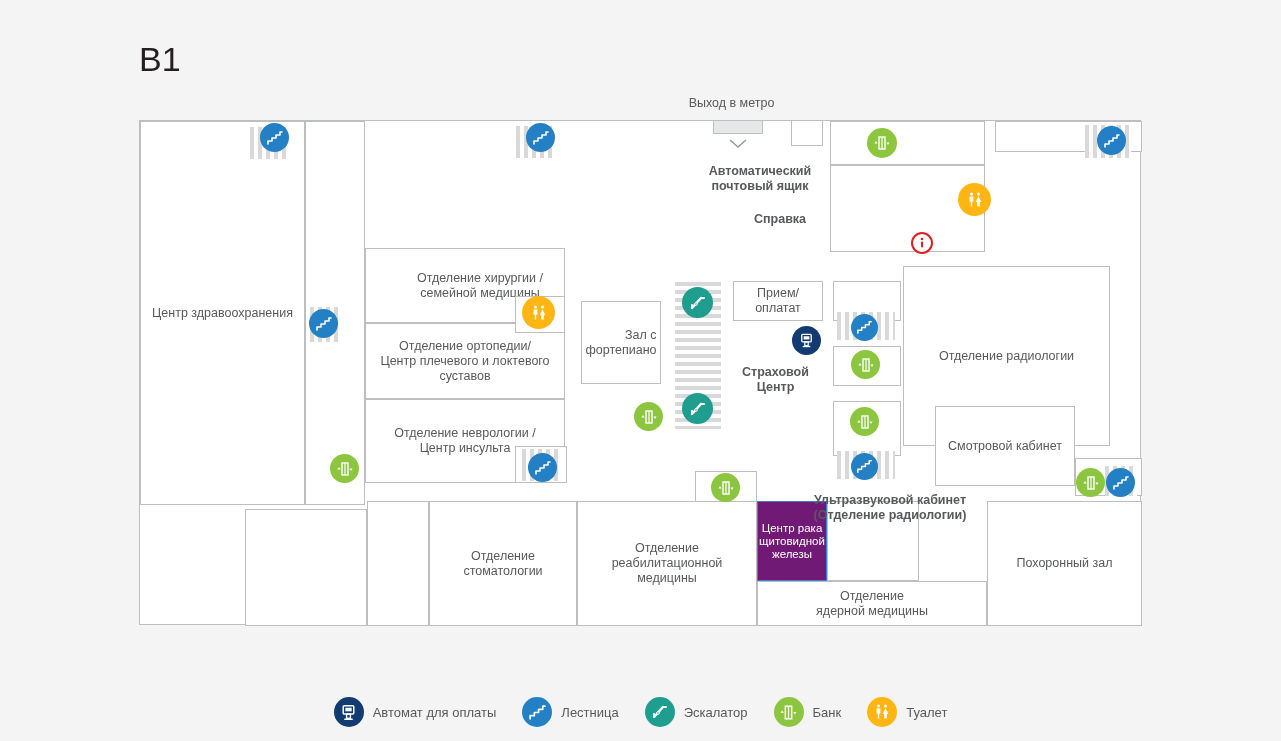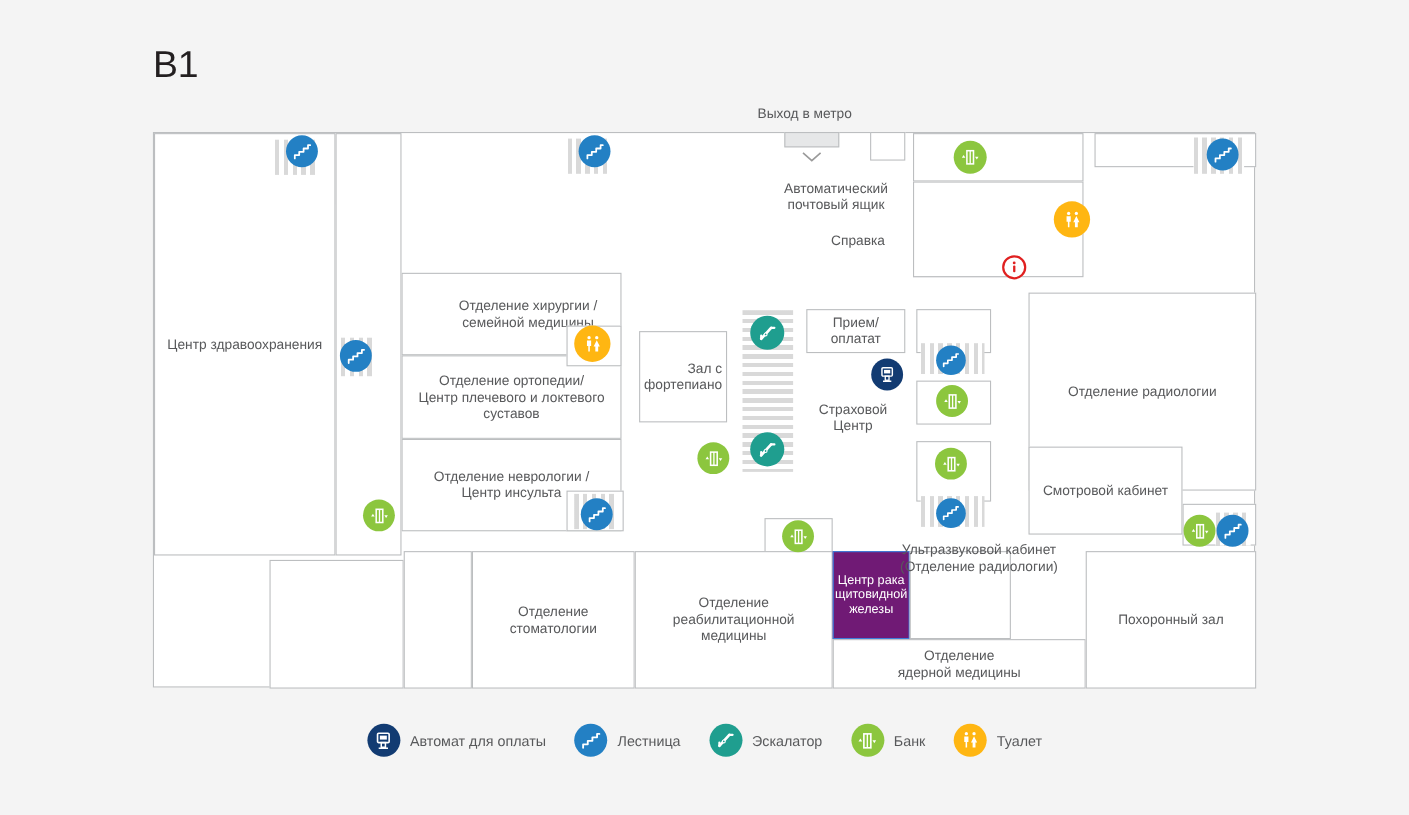--- a/index.html
+++ b/index.html
@@ -42,20 +42,21 @@
   }
   .room.nolabel{color:transparent;}
   .hl{background:#701a75;border-color:#3d7edb;color:#ffffff;font-size:11.5px;line-height:13px;}
   .freetext{
     position:absolute;
     text-align:center;
     font-size:12.5px;line-height:15px;
     color:#58595b;
     background:transparent;
     pointer-events:none;
+    font-weight:bold;
   }
   
   .hatch-v{ 
     position:absolute;
     background:repeating-linear-gradient(to bottom,#d9d9d9 0 4px,#ffffff 4px 8px);
   }
   .hatch-h{ 
     position:absolute;
     background:repeating-linear-gradient(to right,#d9d9d9 0 4px,#ffffff 4px 8px);
   }
@@ -79,21 +80,21 @@
     background:#e6e7e8;
     border:1px solid #bcbec0;
     box-sizing:border-box;
   }
   .chev{
     position:absolute;
     width:18px;height:10px;
   }
   
   #legend{
-    position:absolute;left:0;top:658px;width:1281px;
+    position:absolute;left:0;top:697px;width:1281px;
     display:flex;align-items:center;justify-content:center;
     gap:26px;
   }
   .legend-item{display:flex;align-items:center;gap:9px;}
   .legend-swatch{
     position:relative;width:30px;height:30px;border-radius:50%;
     display:flex;align-items:center;justify-content:center;flex:0 0 auto;
   }
   .legend-label{font-size:13px;color:#58595b;white-space:nowrap;}
 </style>
@@ -152,21 +153,21 @@
   <div class="room nolabel" style="left:693px;top:280px;width:68px;height:55px;"></div>
 
   <div class="room" style="left:690px;top:87px;width:95px;height:44px;">
     <span>Банк</span>
   </div>
 
   <div class="room nolabel" style="left:690px;top:0px;width:155px;height:44px;"></div>
   <div class="room nolabel" style="left:690px;top:44px;width:155px;height:87px;"></div>
   <div class="room nolabel" style="left:855px;top:0px;width:147px;height:31px;"></div>
 
-  <div class="room" style="left:795px;top:145px;width:207px;height:180px;">
+  <div class="room" style="left:763px;top:145px;width:207px;height:180px;">
     <span>Отделение радиологии</span>
   </div>
 
   <div class="room" style="left:795px;top:285px;width:140px;height:80px;">
     <span>Смотровой кабинет</span>
   </div>
 
   <div class="room nolabel" style="left:935px;top:337px;width:67px;height:38px;"></div>
 
   <div class="room nolabel" style="left:555px;top:350px;width:62px;height:36px;"></div>

